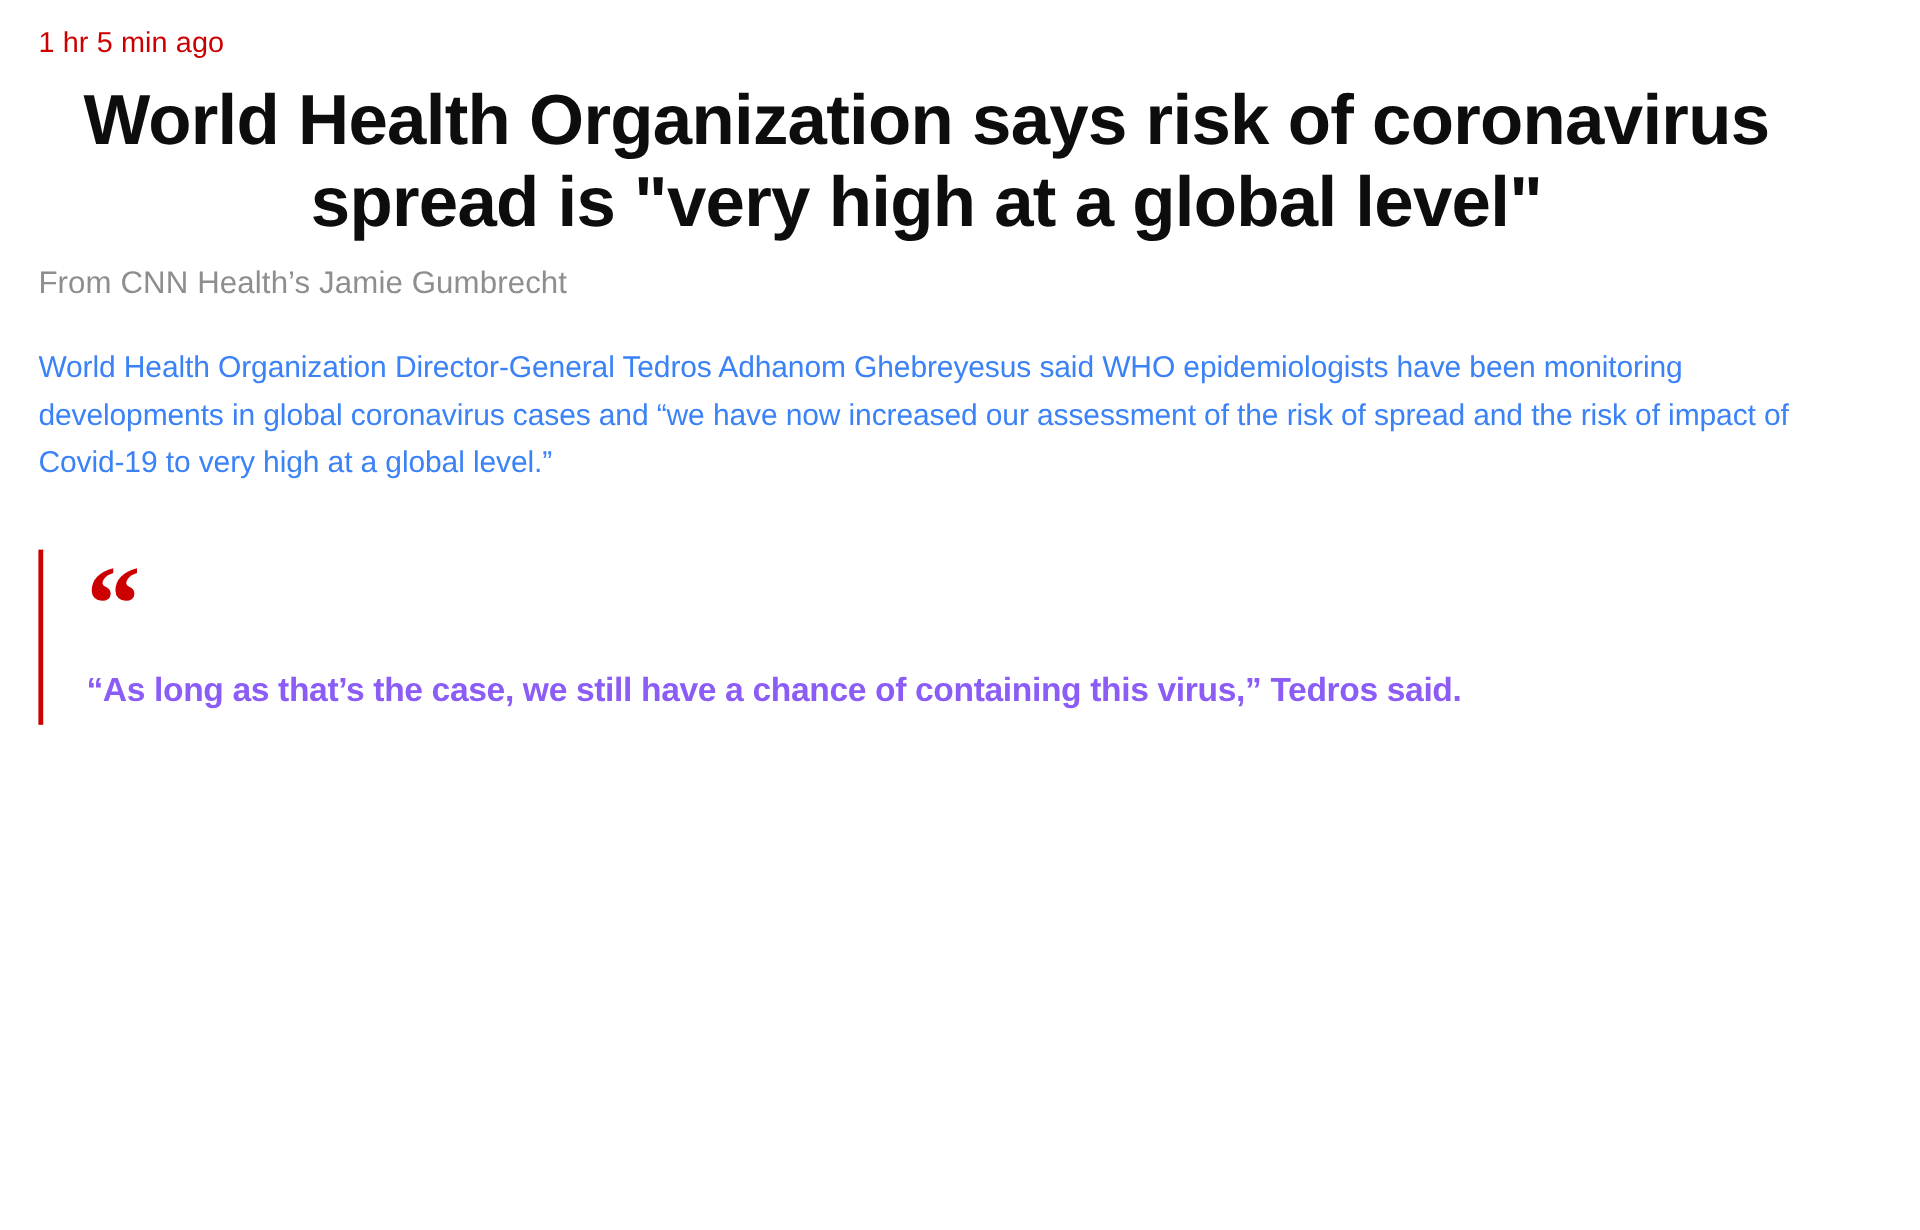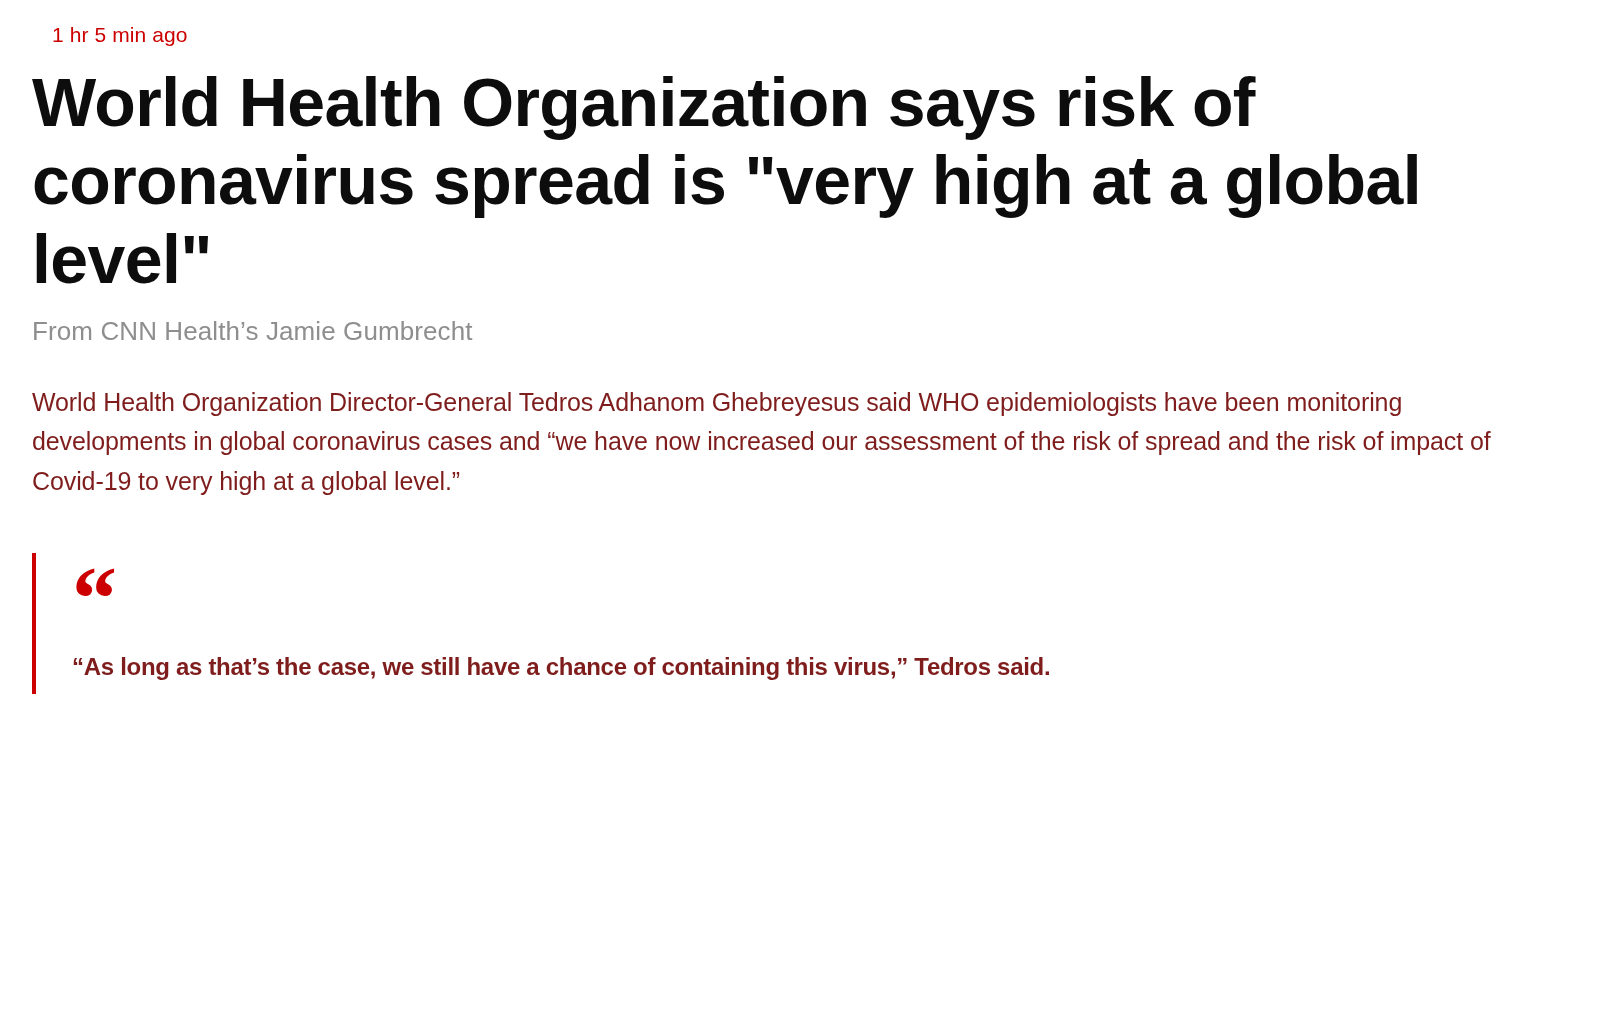--- a/index.html
+++ b/index.html
@@ -13,45 +13,45 @@
     font-family: "Liberation Sans", sans-serif;
     color: #0f0f0f;
     overflow: hidden;
   }
   .article {
     padding: 22px 34px 0 32px;
     box-sizing: border-box;
   }
   .timestamp {
     color: #cc0000;
-    font-size: 21px;
+    font-size: 24px;
     line-height: 1.2;
     letter-spacing: 0.1px;
     margin-bottom: 14px;
-    margin-left: 20px;
   }
   .headline {
-    font-size: 68px;
+    font-size: 59px;
     line-height: 1.15;
     font-weight: 700;
     letter-spacing: -0.6px;
     color: #0d0d0d;
     margin: 16px 0 18px 0;
     max-width: 1480px;
+    text-align: center;
   }
   .byline {
     font-size: 26px;
     color: #8e8e8e;
     letter-spacing: 0.1px;
     margin-bottom: 36px;
   }
   .body-text p {
     font-size: 25px;
     line-height: 1.58;
-    color: #7f1d1d;
+    color: #3b82f6;
     margin: 0 0 34px 0;
     letter-spacing: -0.1px;
     max-width: 1520px;
   }
   .body-text p:last-child {
     margin-bottom: 0;
   }
   .quote-block {
     margin-top: 52px;
     border-left: 4px solid #cc0000;
@@ -62,24 +62,24 @@
     color: #cc0000;
     font-size: 90px;
     font-weight: 700;
     line-height: 0.62;
     height: 62px;
     font-family: "Liberation Serif", serif;
     letter-spacing: -2px;
     margin-bottom: 18px;
   }
   .quote-text {
-    font-size: 24px;
+    font-size: 28px;
     line-height: 1.35;
     font-weight: 700;
-    color: #7f1d1d;
+    color: #8b5cf6;
     letter-spacing: -0.3px;
     max-width: 1450px;
   }
 </style>
 </head>
 <body>
 
 <div class="article">
 
   <div class="timestamp">1 hr 5 min ago</div>

